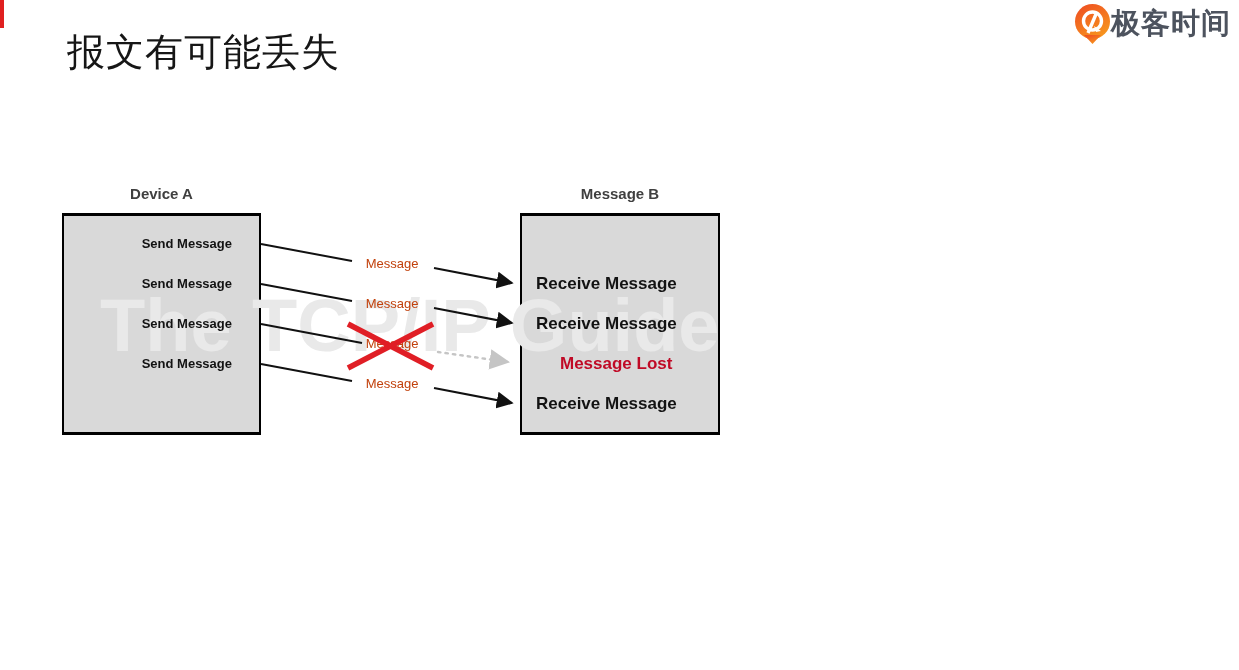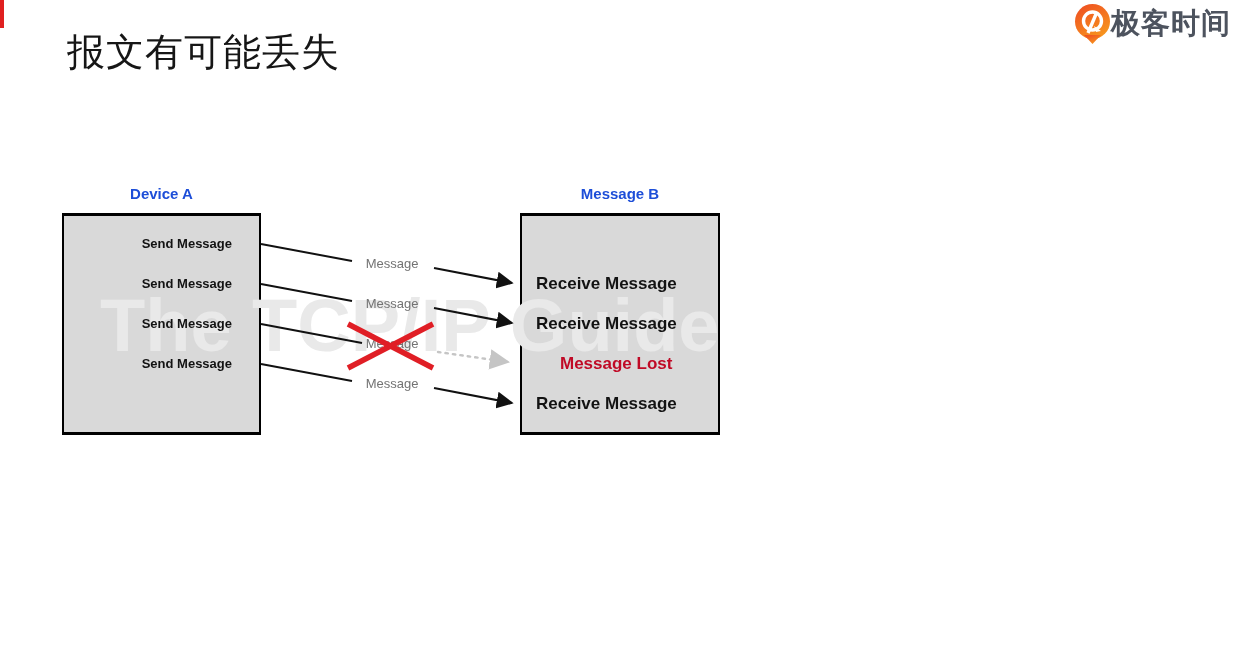--- a/index.html
+++ b/index.html
@@ -28,37 +28,37 @@
     left:100px;top:283px;width:580px;font-size:74px;font-weight:700;
     color:#e9e9e9;letter-spacing:0px;white-space:nowrap;z-index:3;
   }
   .device-box{
     background:#d9d9d9;border:2px solid #000;border-top-width:3px;border-bottom-width:3px;
     z-index:1;
   }
   #device-a-box{left:62px;top:213px;width:195px;height:216px;}
   #device-b-box{left:520px;top:213px;width:196px;height:216px;}
   .device-title{
-    top:185px;font-size:15px;font-weight:700;color:#1d4ed8;text-align:center;z-index:4;
+    top:185px;font-size:15px;font-weight:700;color:#404040;text-align:center;z-index:4;
   }
   #device-a-title{left:62px;width:199px;}
   #device-b-title{left:520px;width:200px;}
 
   .send-label{
     left:64px;width:168px;text-align:right;font-size:13px;font-weight:700;
     color:#121212;z-index:4;height:16px;line-height:16px;
   }
   .recv-label{
     left:536px;width:180px;text-align:left;font-size:17px;font-weight:700;
     color:#121212;z-index:4;height:16px;line-height:16px;
   }
   .recv-label.lost{color:#c00a26;}
   .msg-label{
     left:351px;width:82px;text-align:center;font-size:13px;font-weight:400;
-    color:#737373;z-index:4;height:16px;line-height:16px;
+    color:#c2410c;z-index:4;height:16px;line-height:16px;
   }
   #wires{left:0;top:0;width:1239px;height:670px;z-index:5;pointer-events:none;}
 </style>
 </head>
 <body>
 
 <div class="abs" id="accent-bar"></div>
 
 <div class="abs" id="slide-title">报文有可能丢失</div>
 

